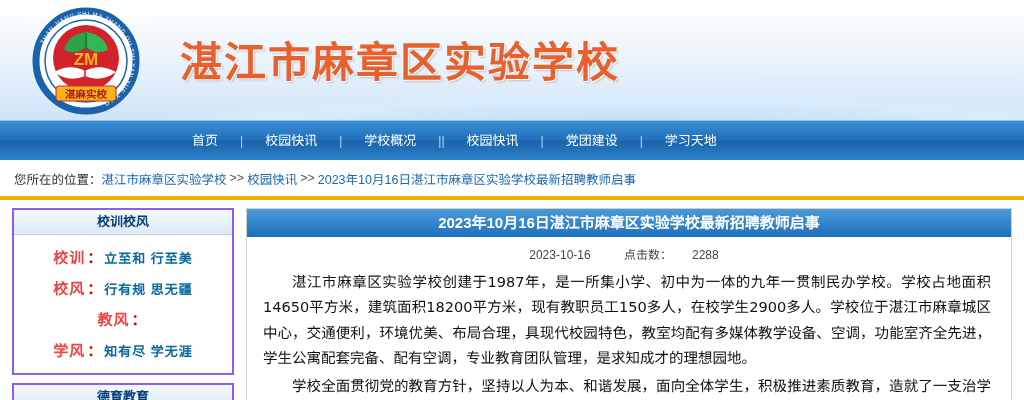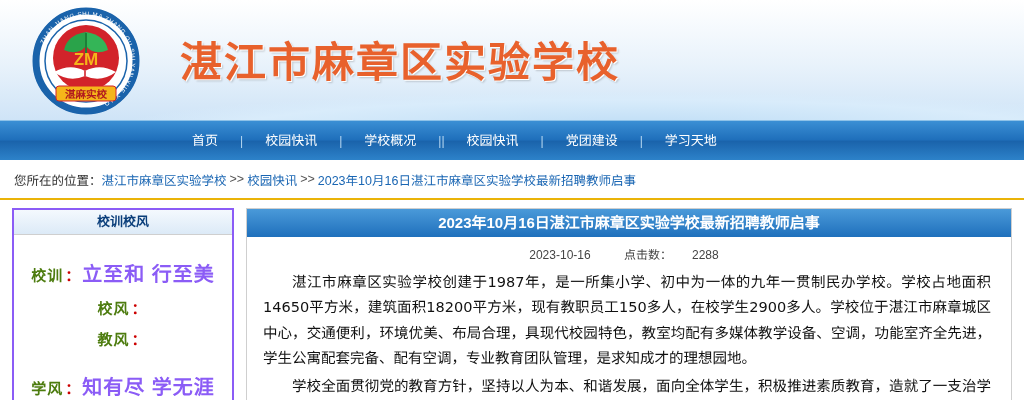--- a/index.html
+++ b/index.html
@@ -77,21 +77,21 @@
     font-size: 12px;
     line-height: 28px;
   }
 
   
   .breadcrumb-wrap {
     height: 40px;
     display: flex;
     align-items: center;
     padding: 8px 14px;
-    border-bottom: 2px solid #eab308;
+    border-bottom: 4px solid #eab308;
     box-sizing: border-box;
   }
   .breadcrumb-label {
     color: #333;
     font-size: 12.5px;
     white-space: nowrap;
   }
   .breadcrumb-link {
     color: #1a66b3;
     font-size: 12.5px;
@@ -134,37 +134,36 @@
     padding: 6px 0 8px 0;
   }
   .motto-row {
     display: flex;
     align-items: baseline;
     justify-content: center;
     padding: 5px 0;
     white-space: nowrap;
   }
   .motto-key {
-    color: #4d7c0f;
+    color: #ef4444;
     font-weight: bold;
     font-size: 15px;
     letter-spacing: 1px;
   }
   .motto-colon {
     color: #cc0000;
     font-weight: bold;
     font-size: 15px;
     margin: 0 2px;
   }
   .motto-val {
-    color: #8b5cf6;
-    font-weight: bold;
-    font-size: 20px;
+    color: #0369a1;
+    font-weight: bold;
+    font-size: 13px;
     letter-spacing: 1px;
-    margin-top: 12px;
   }
 
   
   .right-col { flex: 1 1 auto; min-width: 0; }
   .article-box {
     border: 1px solid #cfcfcf;
     background: #fff;
     height: 100%;
   }
   .article-title {
@@ -271,20 +270,21 @@
 
         <div class="motto-row">
           <span class="motto-key">校训</span>
           <span class="motto-colon">：</span>
           <span class="motto-val">立至和 行至美</span>
         </div>
 
         <div class="motto-row">
           <span class="motto-key">校风</span>
           <span class="motto-colon">：</span>
+          <span class="motto-val">行有规 思无疆</span>
         </div>
 
         <div class="motto-row">
           <span class="motto-key">教风</span>
           <span class="motto-colon">：</span>
         </div>
 
         <div class="motto-row">
           <span class="motto-key">学风</span>
           <span class="motto-colon">：</span>

